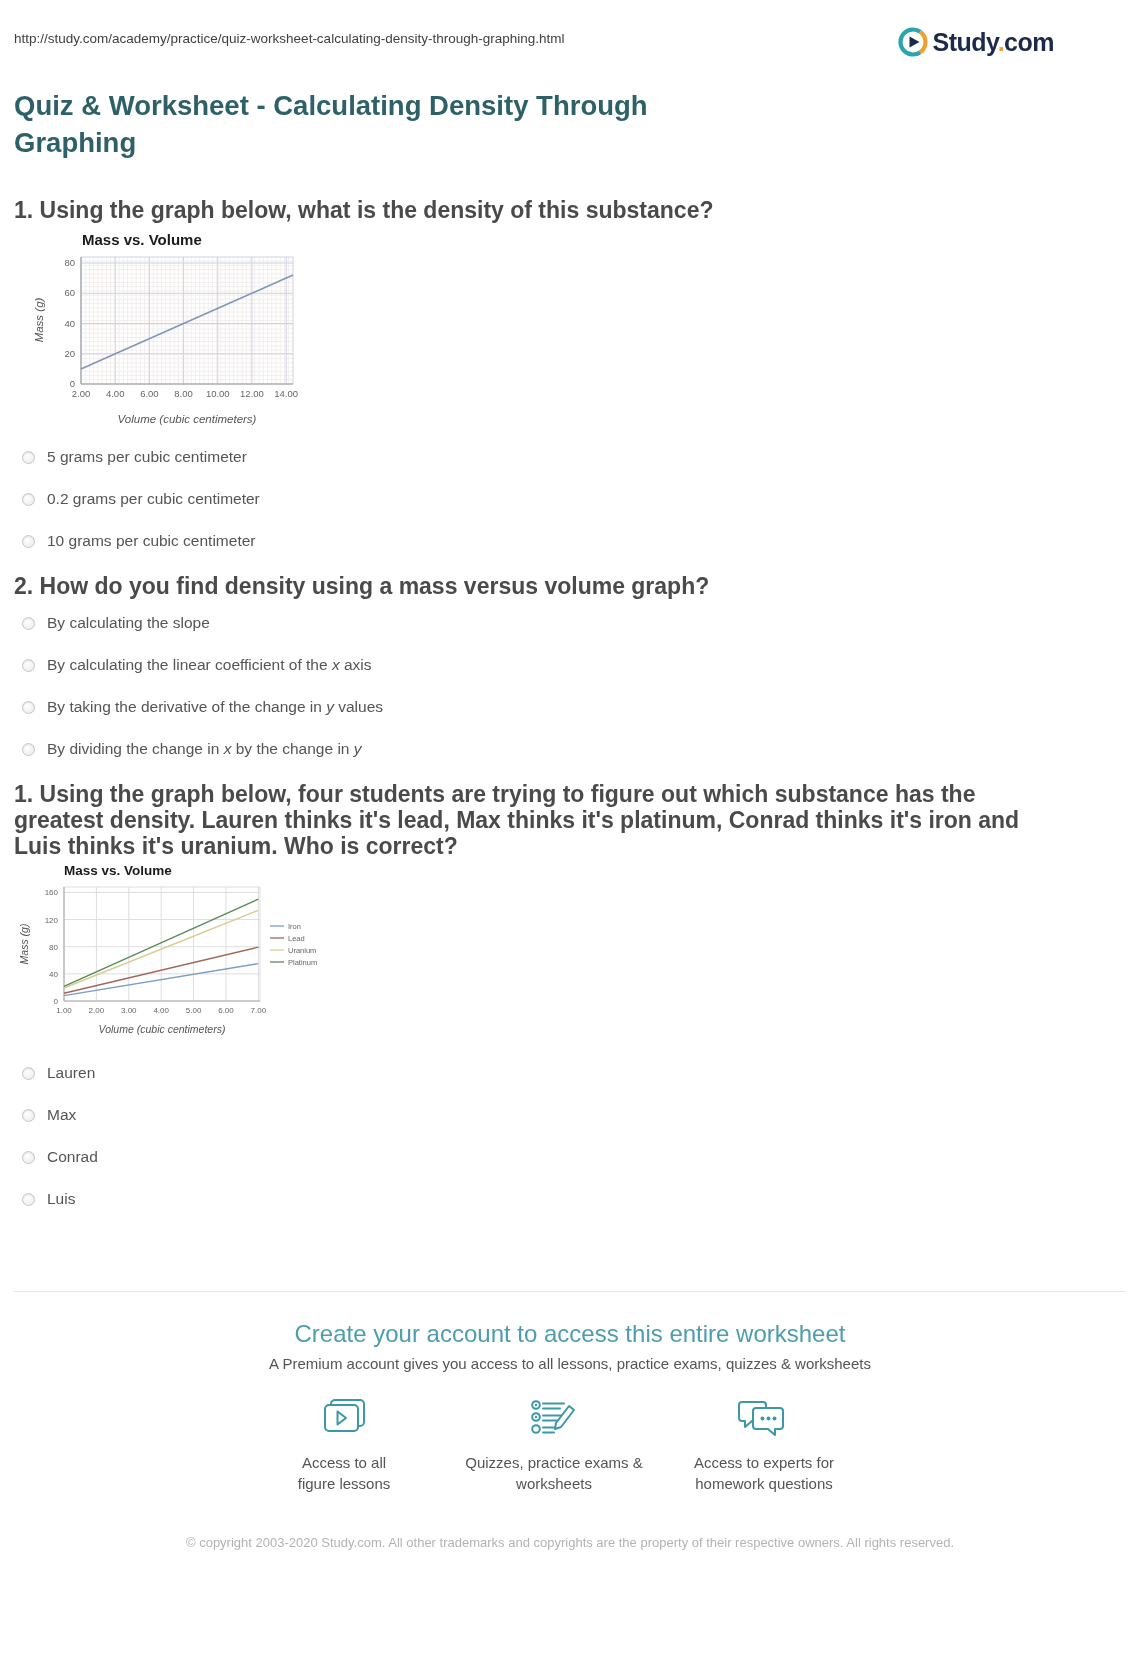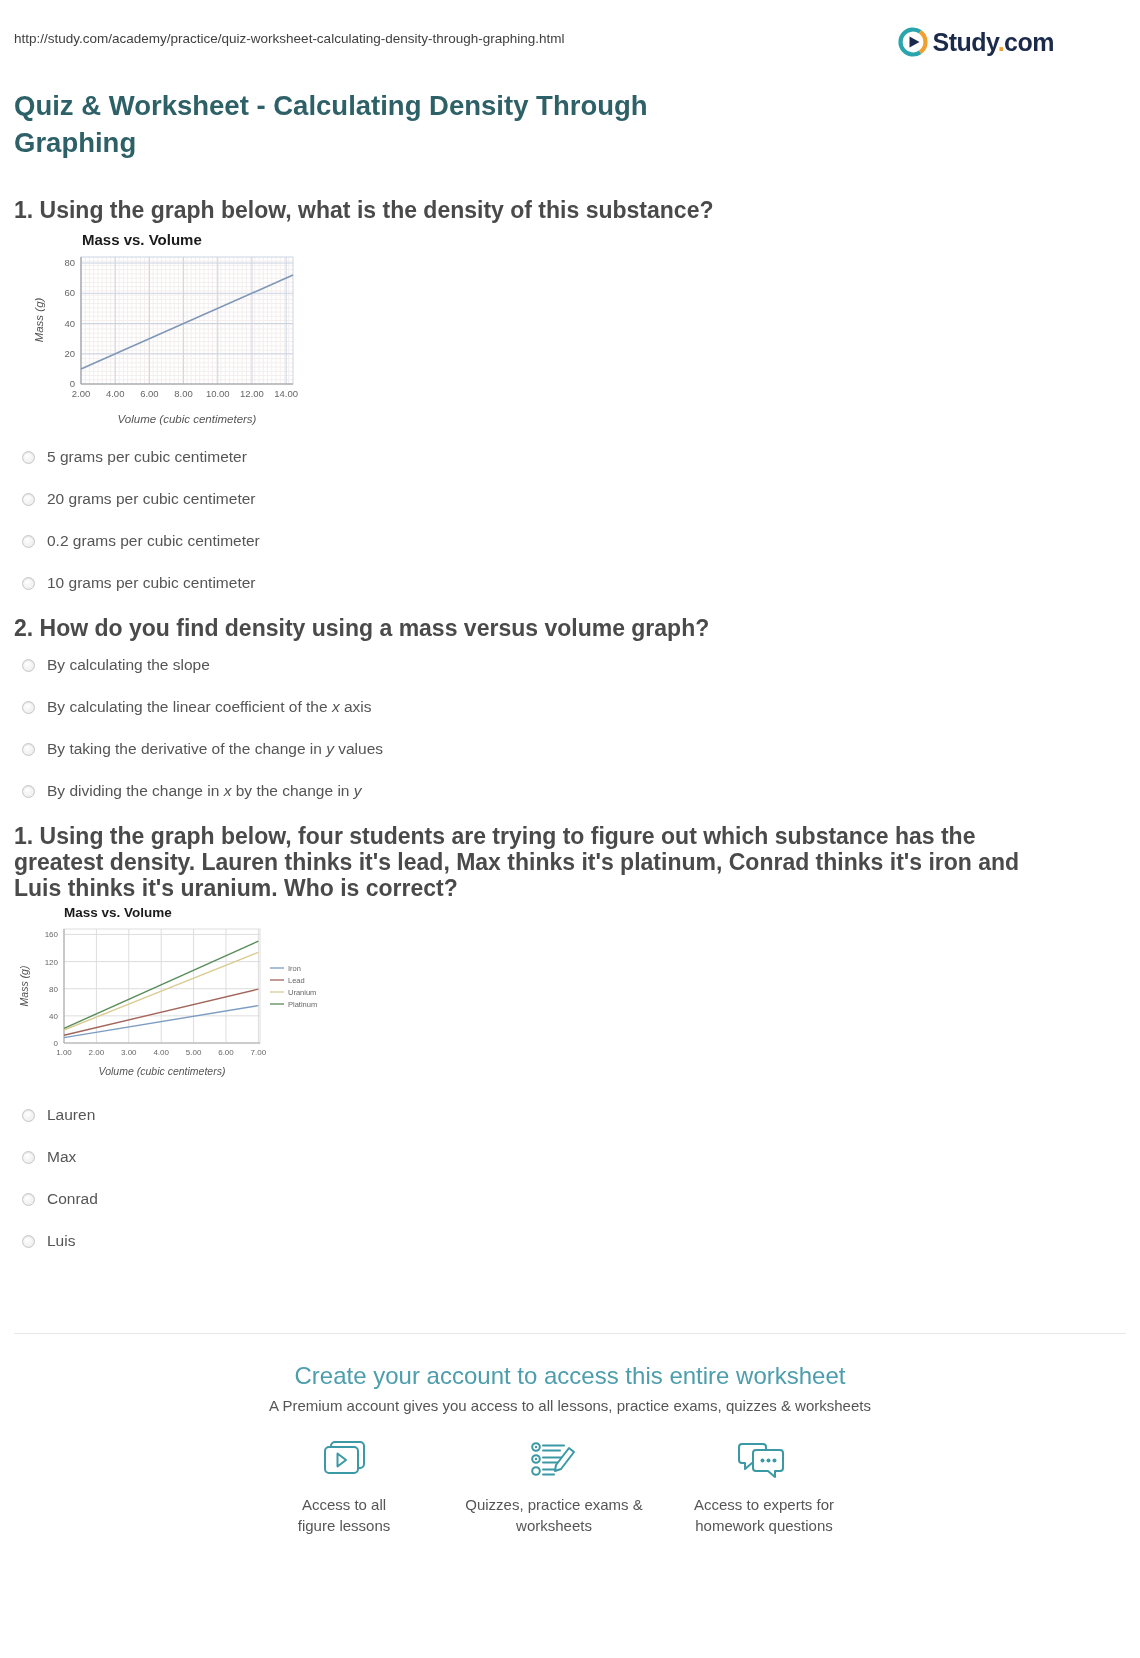--- a/index.html
+++ b/index.html
@@ -194,24 +194,20 @@
           <text x="161" y="196" text-anchor="middle" font-size="11.5" font-style="italic" fill="#555">Volume (cubic centimeters)</text>
           <text x="17" y="93" text-anchor="middle" font-size="11.5" font-style="italic" fill="#555" transform="rotate(-90 17 93)">Mass (g)</text>
         </svg></div>
     <div class="options">
         <div class="opt">
           <span class="radio"></span>
           <span class="opt-label"><span>5 grams per cubic centimeter</span></span>
         </div>
         <div class="opt">
           <span class="radio"></span>
-          <span class="opt-label"><span>20 grams per cubic centimeter</span></span>
-        </div>
-        <div class="opt">
-          <span class="radio"></span>
           <span class="opt-label"><span>0.2 grams per cubic centimeter</span></span>
         </div>
         <div class="opt">
           <span class="radio"></span>
           <span class="opt-label"><span>10 grams per cubic centimeter</span></span>
         </div>
       </div>
   </section>
 
   <section id="q2">
@@ -338,15 +334,16 @@
           <path d="M6 3 h21 a3 3 0 0 1 3 3 v13 a3 3 0 0 1 -3 3 h-11 l-7 6 v-6 h-3 a3 3 0 0 1 -3 -3 v-13 a3 3 0 0 1 3 -3 Z"></path>
           <path d="M20 9 h24 a3 3 0 0 1 3 3 v15 a3 3 0 0 1 -3 3 h-5 v6 l-7 -6 h-12 a3 3 0 0 1 -3 -3 v-15 a3 3 0 0 1 3 -3 Z" fill="#fff"></path>
           <circle cx="26.5" cy="19.5" r="2" fill="#3b98a5" stroke="none"></circle>
           <circle cx="32.5" cy="19.5" r="2" fill="#3b98a5" stroke="none"></circle>
           <circle cx="38.5" cy="19.5" r="2" fill="#3b98a5" stroke="none"></circle>
         </svg>
         <div class="f-label">Access to experts for homework questions</div>
       </div>
     </div>
 
+    <div class="copyright">© copyright 2003-2020 Study.com. All other trademarks and copyrights are the property of their respective owners. All rights reserved.</div>
   </div>
 
 </div>
 
 </body></html>

